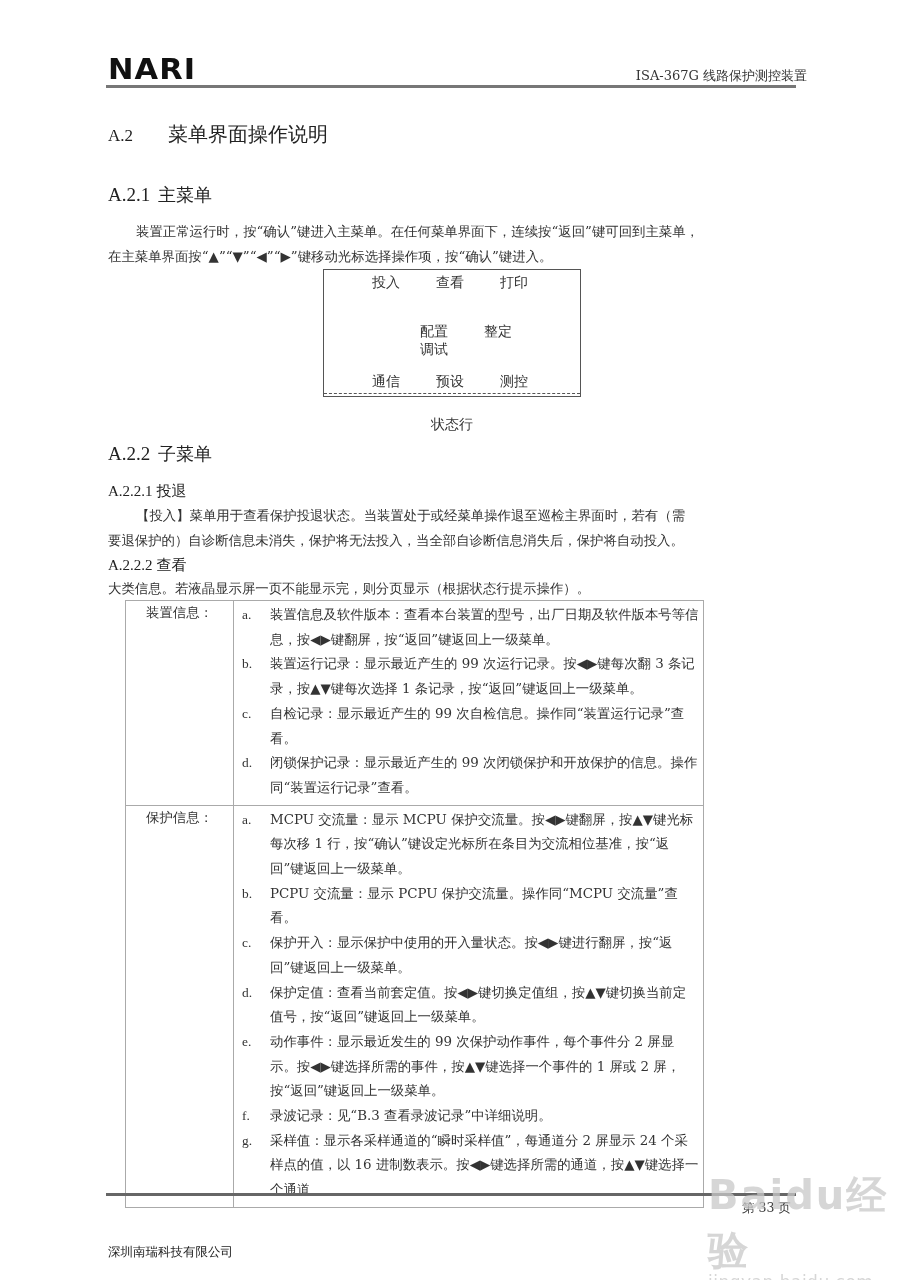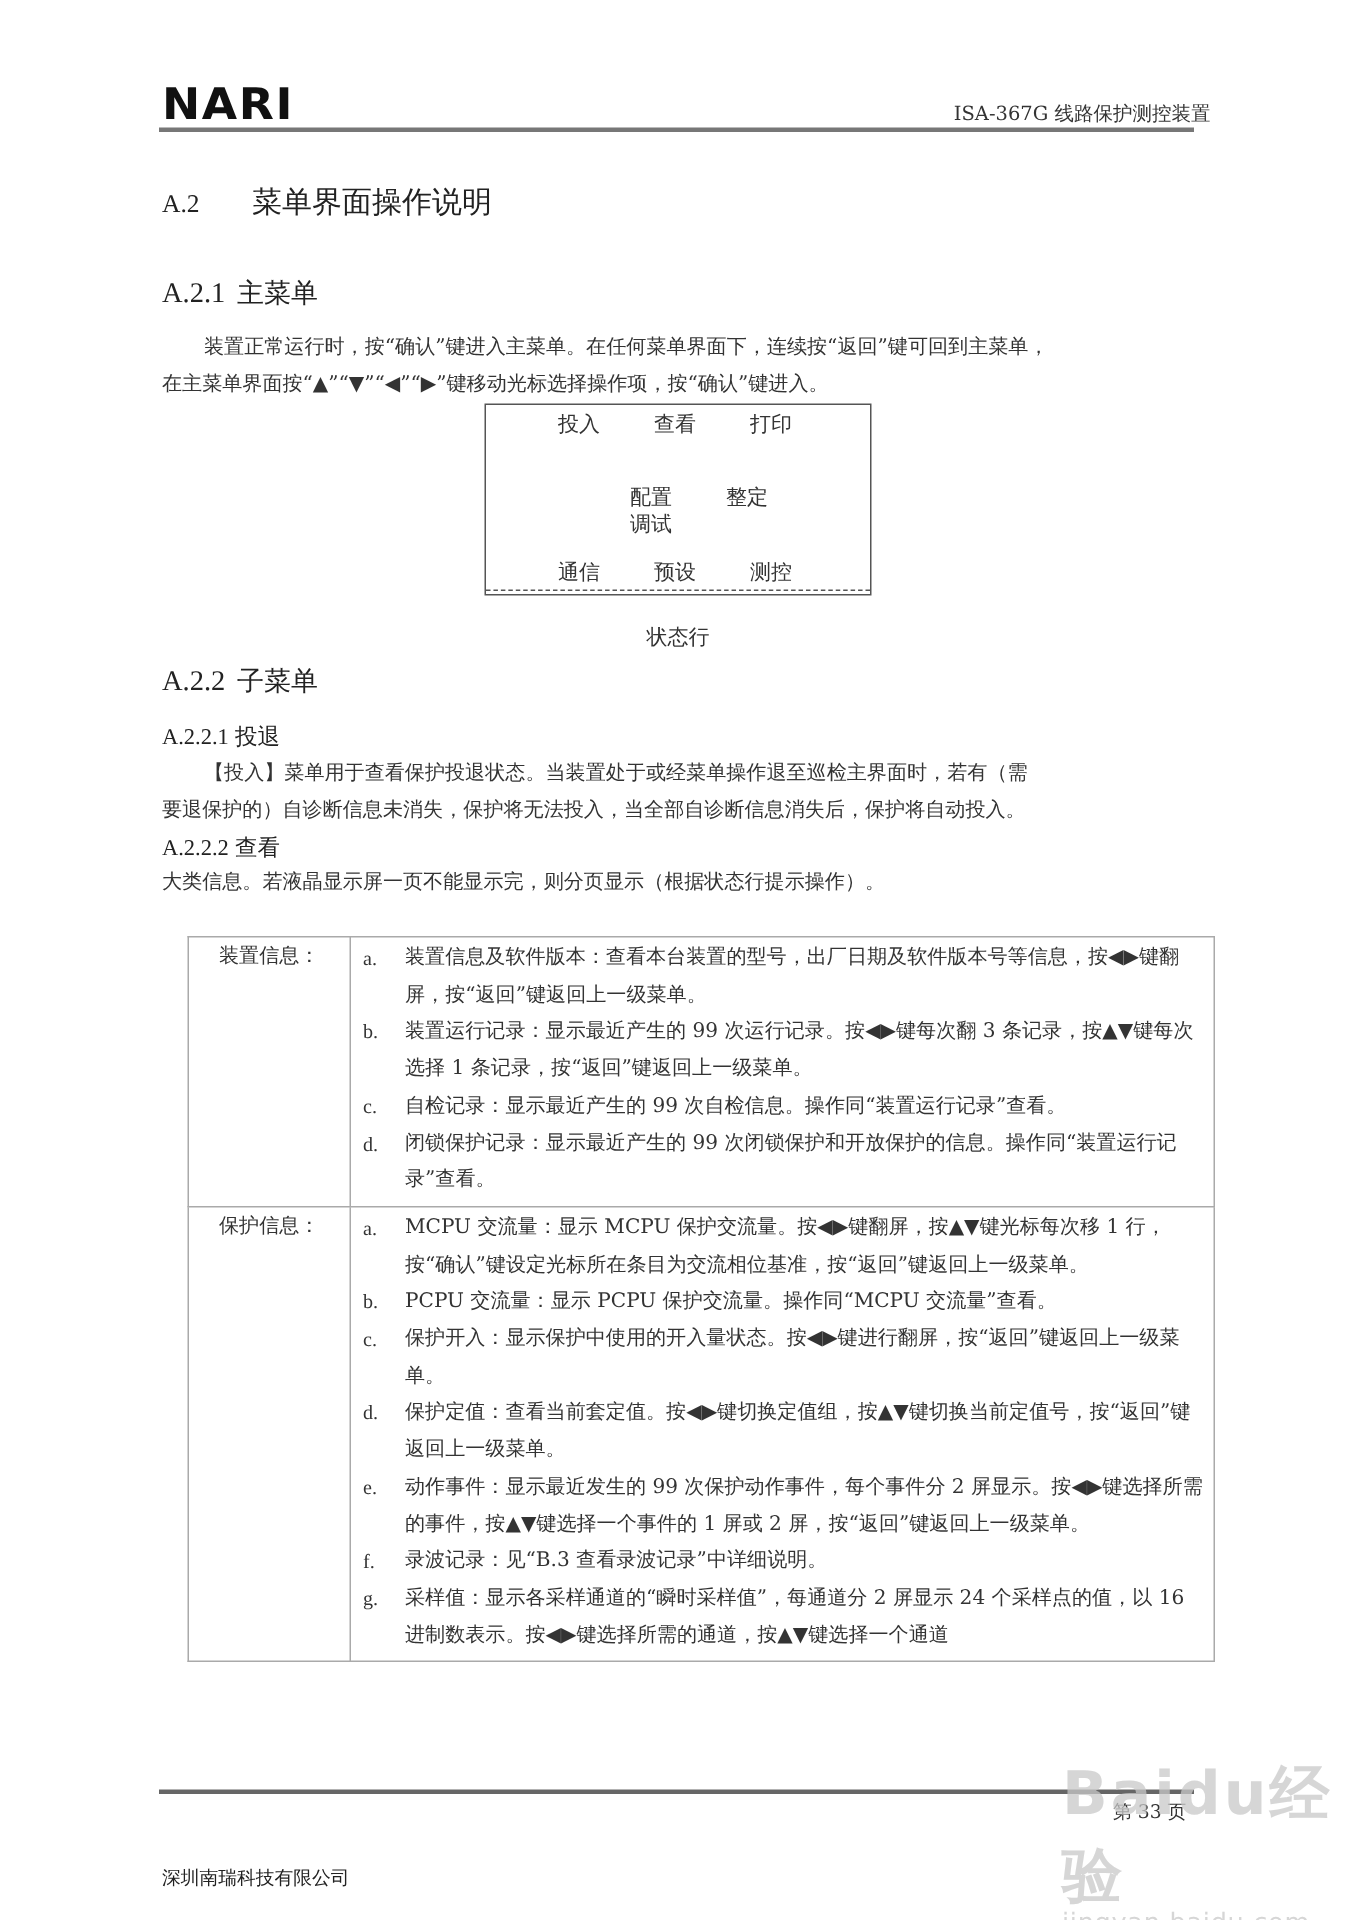--- a/index.html
+++ b/index.html
@@ -16,21 +16,21 @@
   .h3 .num { display:inline-block; width:50px; font-family:Liberation Serif, serif; font-size:19px; }
   .h4 { font-family:"DejaVu Sans","Liberation Sans",sans-serif; font-size:15px; color:#222; }
   .h4 .num { font-family:"Liberation Serif",serif; font-size:15px; margin-right:4px; }
   .para { left:108px; width:700px; font-size:13.4px; line-height:25px; color:#333; }
   .para .indent { padding-left:28px; }
   .menu-box { left:323px; top:269px; width:258px; height:128px; border:1px solid #555; box-sizing:border-box; }
   .menu-row { position:absolute; left:48px; font-size:14px; color:#333; }
   .menu-row span { display:inline-block; width:64px; }
   .menu-dash { position:absolute; left:0; right:0; top:123px; border-top:1px dashed #555; }
   .menu-status { position:absolute; left:0; right:0; top:130px; text-align:center; font-size:14px; color:#333;margin-top:16px; }
-  table.info { position:absolute; left:125px; top:624px; width:685px; border-collapse:collapse; font-size:13.4px; color:#333; }
+  table.info { position:absolute; left:125px; top:600px; width:579px; border-collapse:collapse; font-size:13.4px; color:#333; }
   table.info td { border:1px solid #aaa; vertical-align:top; padding:2px 0 4px 0; }
   table.info td.label { width:107px; text-align:center; padding-top:3px; }
   table.info td.items { padding-left:8px; padding-right:4px; }
   .item { display:flex; line-height:24.7px; }
   .item .lt { width:28px; flex:none; font-family:"Liberation Serif",serif; }
   .item .tx { flex:1; }
   .foot-rule { left:106px; top:1193px; width:690px; height:3px; background:#666; }
   .foot-left { left:108px; top:1200px; font-family:"DejaVu Sans","Liberation Sans",sans-serif; font-size:12.5px; color:#222;margin-top:44px; }
   .foot-right { left:742px; top:1200px; font-size:12.5px; color:#333; }
   .wm { left:708px; top:1168px; font-family:"DejaVu Sans","Liberation Sans",sans-serif; color:rgba(200,200,200,0.75); }

